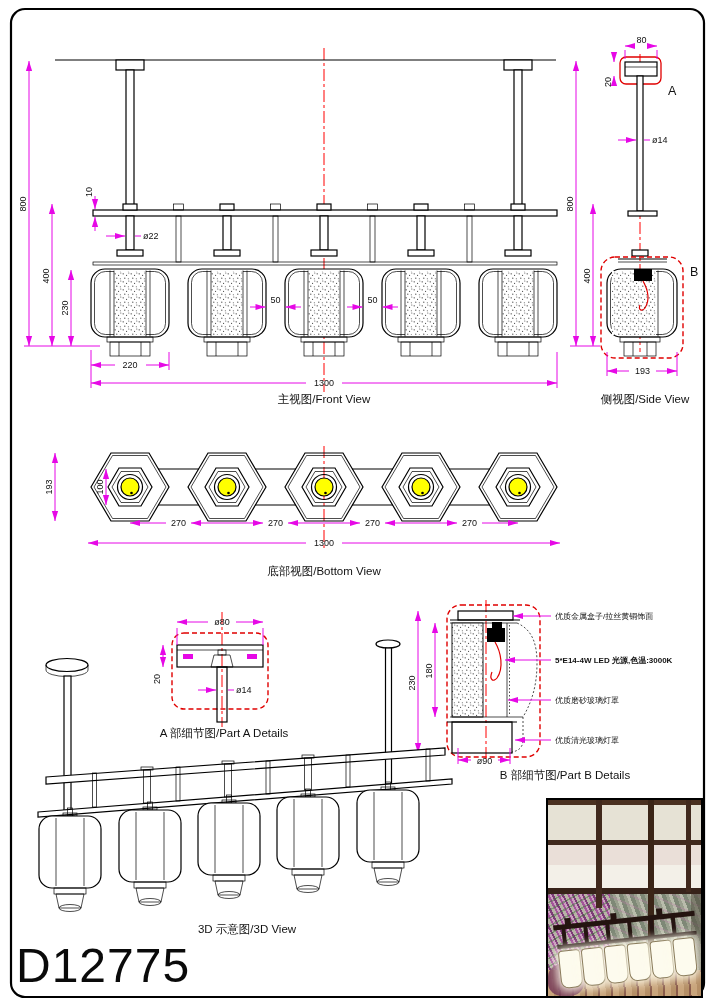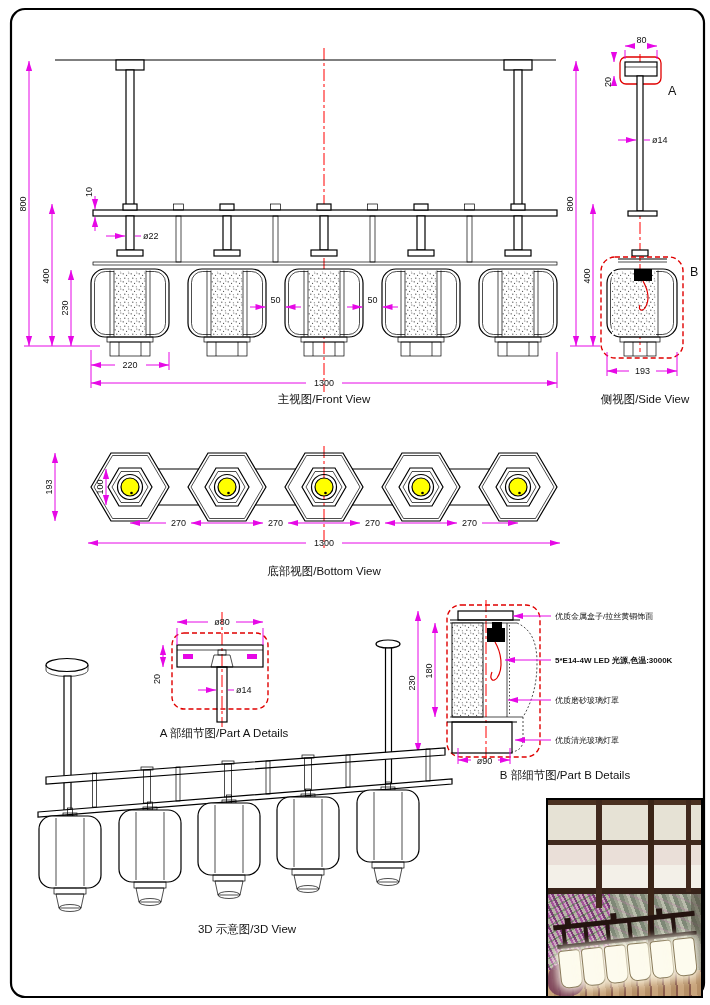--- a/index.html
+++ b/index.html
@@ -375,13 +375,14 @@
       <div class="pp" style="left:118px"></div>
       <div class="lamp" style="left:2px"></div>
       <div class="lamp" style="left:25px"></div>
       <div class="lamp" style="left:48px"></div>
       <div class="lamp" style="left:71px"></div>
       <div class="lamp" style="left:94px"></div>
       <div class="lamp" style="left:117px"></div>
     </div>
   </div>
 
+  <div class="title">D12775</div>
 </div>
 
 </body></html>

